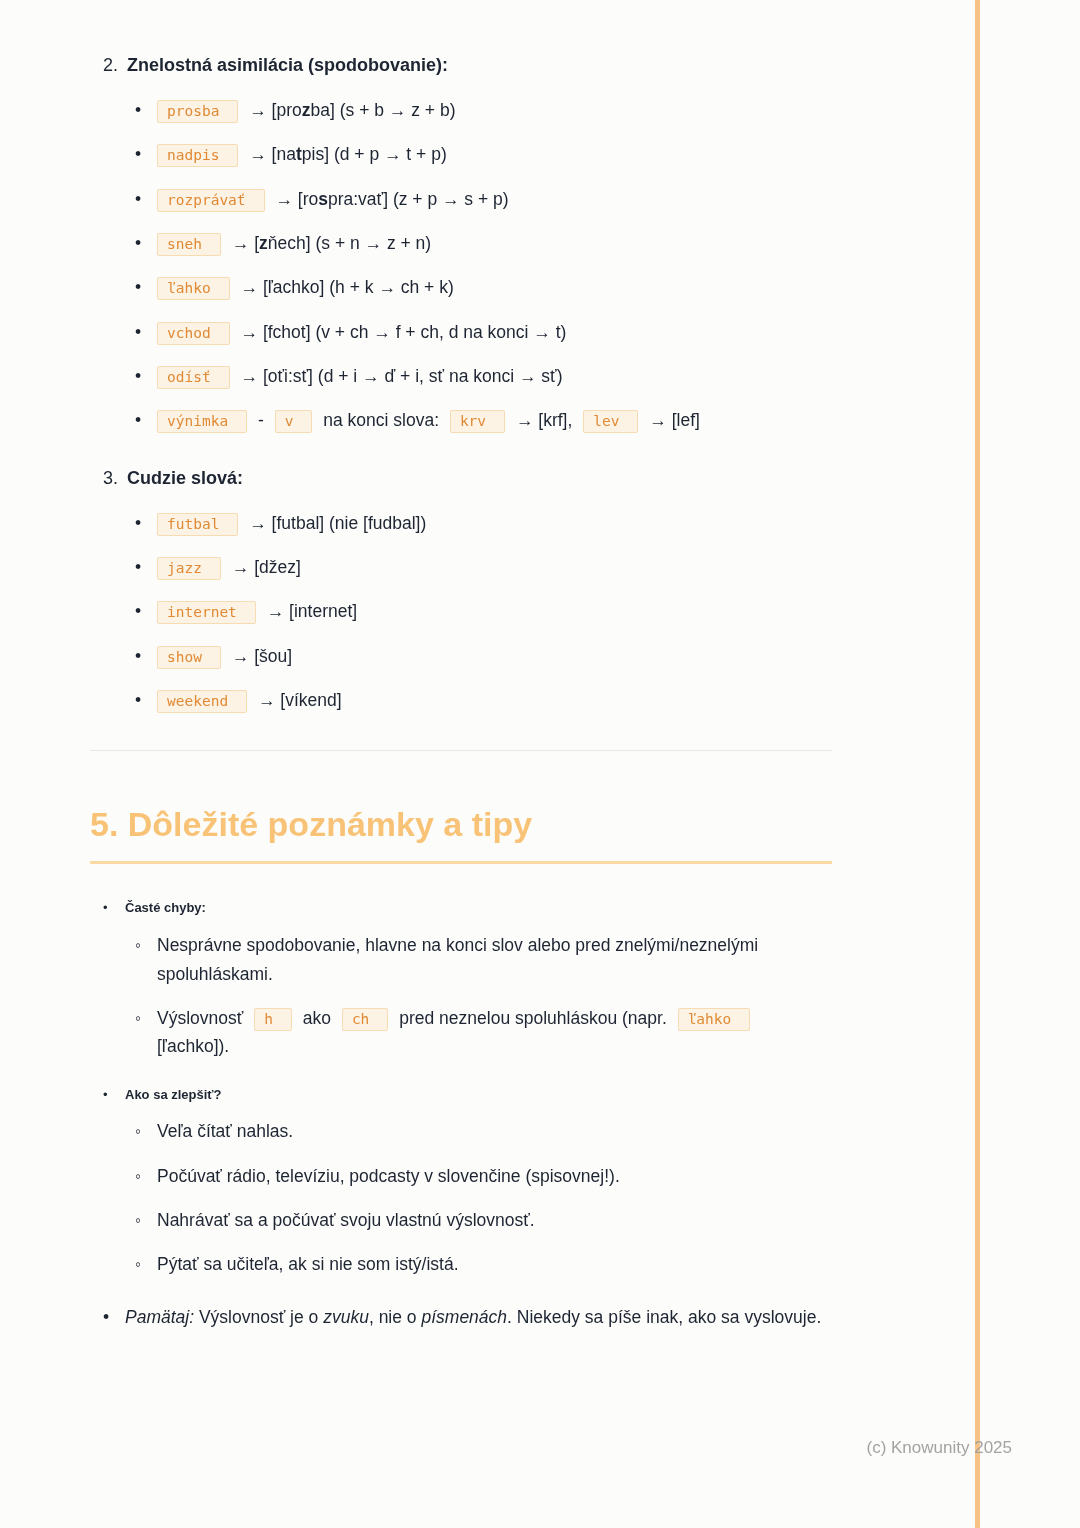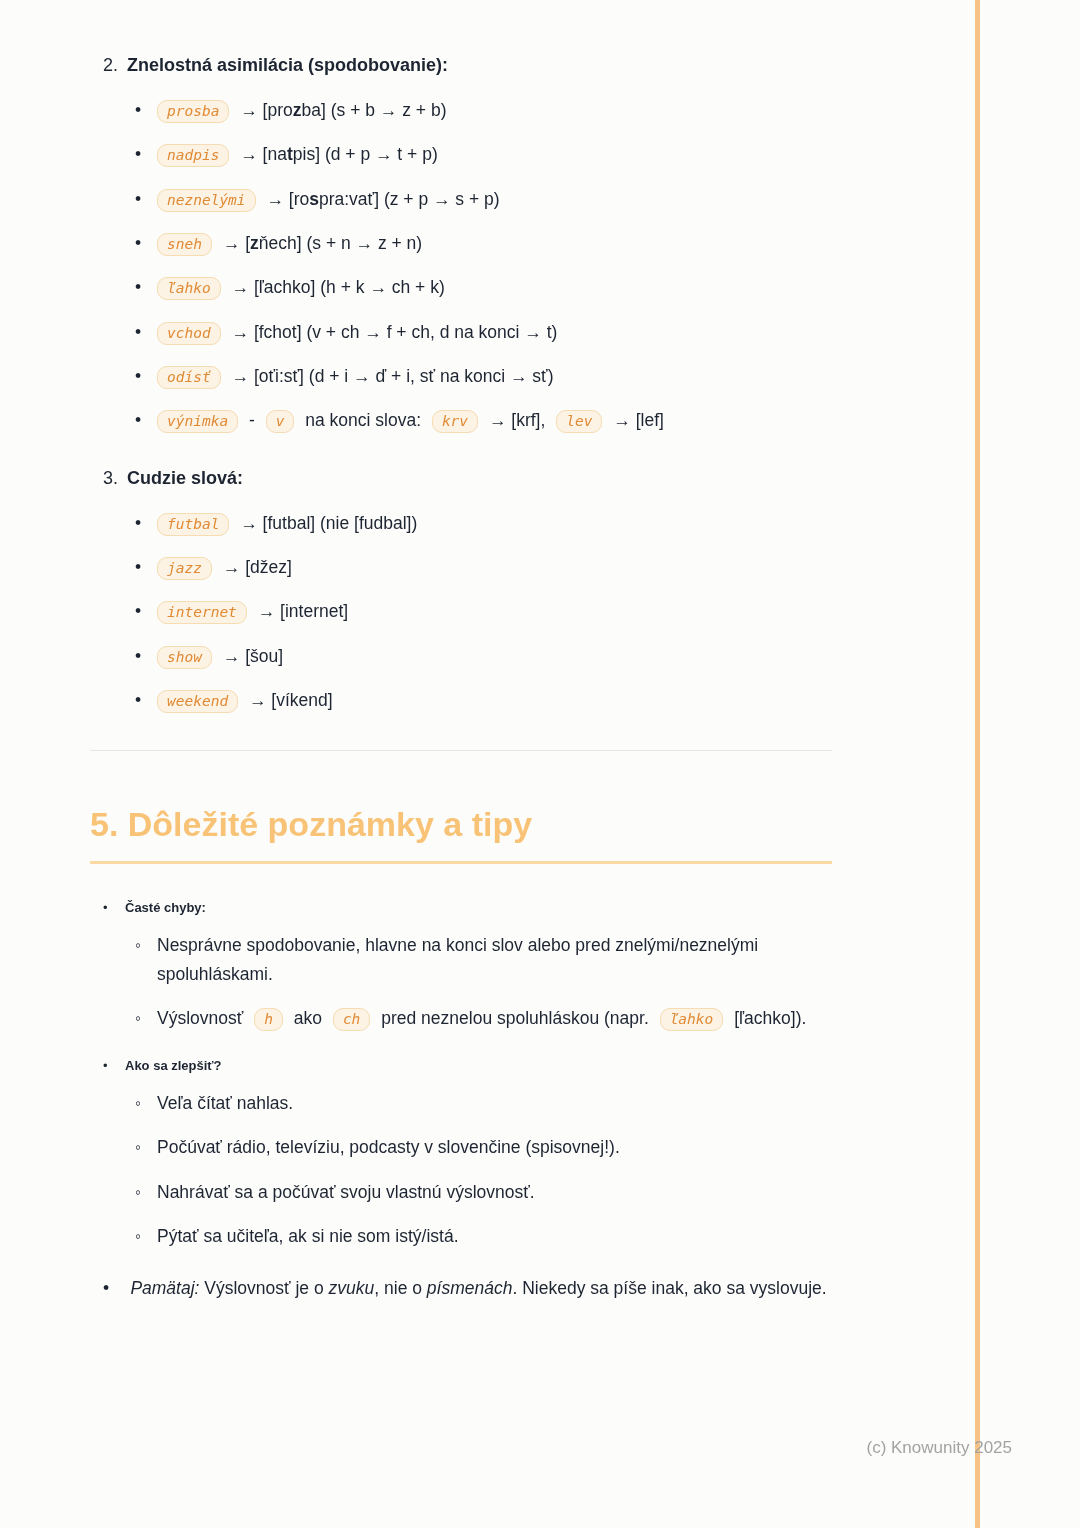--- a/index.html
+++ b/index.html
@@ -78,36 +78,34 @@
   ul.circle > li::before{
     content:"◦";
     position:absolute;
     left:-22px;
     top:0;
     color:var(--text);
   }
   ul.final-list{
     margin-bottom:0;
     padding-left:35px;
-    text-align:center;
   }
   ul.final-list > li::before{
     left:-22px;
   }
   .code-chip{
     font-family:"DejaVu Sans Mono",monospace;
     font-size:14.5px;
     color:var(--code_text);
     background:var(--code_bg);
     border:1px solid var(--code_border);
-    border-radius:10px;
-    padding:2px 9px 3px 9px;
+    border-radius:2px;
+    padding:2px 18px 3px 9px;
     margin:0 6px;
     white-space:nowrap;
-    font-style:italic;
   }
   .li-content > .code-chip:first-child{margin-left:0;}
   .seg-b{font-weight:700;}
   .seg-i{font-style:italic;}
   
   .divider{
     border:none;
     border-top:1px solid var(--divider);
     margin:36px 0 52px 0;
     width:100%;
@@ -159,21 +157,21 @@
 <div class="page">
 
   <div class="content">
 
     <div class="num-heading">
       <span class="num">2.</span><span class="num-title">Znelostná asimilácia (spodobovanie):</span>
     </div>
     <ul class="item-list dot">
         <li><span class="li-content"><span class="code-chip">prosba</span><span> → [pro</span><span class="seg-b">z</span><span>ba] (s + b → z + b)</span></span></li>
         <li><span class="li-content"><span class="code-chip">nadpis</span><span> → [na</span><span class="seg-b">t</span><span>pis] (d + p → t + p)</span></span></li>
-        <li><span class="li-content"><span class="code-chip">neznelými</span><span> → [ro</span><span class="seg-b">s</span><span>pra:vať] (z + p → s + p)</span></span></li>
+        <li><span class="li-content"><span class="code-chip">rozprávať</span><span> → [ro</span><span class="seg-b">s</span><span>pra:vať] (z + p → s + p)</span></span></li>
         <li><span class="li-content"><span class="code-chip">sneh</span><span> → [</span><span class="seg-b">z</span><span>ňech] (s + n → z + n)</span></span></li>
         <li><span class="li-content"><span class="code-chip">ľahko</span><span> → [ľachko] (h + k → ch + k)</span></span></li>
         <li><span class="li-content"><span class="code-chip">vchod</span><span> → [fchot] (v + ch → f + ch, d na konci → t)</span></span></li>
         <li><span class="li-content"><span class="code-chip">odísť</span><span> → [oťi:sť] (d + i → ď + i, sť na konci → sť)</span></span></li>
         <li><span class="li-content"><span class="code-chip">výnimka</span><span> - </span><span class="code-chip">v</span><span> na konci slova: </span><span class="code-chip">krv</span><span> → [krf], </span><span class="code-chip">lev</span><span> → [lef]</span></span></li>
       </ul>
 
     <div class="num-heading">
       <span class="num">3.</span><span class="num-title">Cudzie slová:</span>
     </div>

